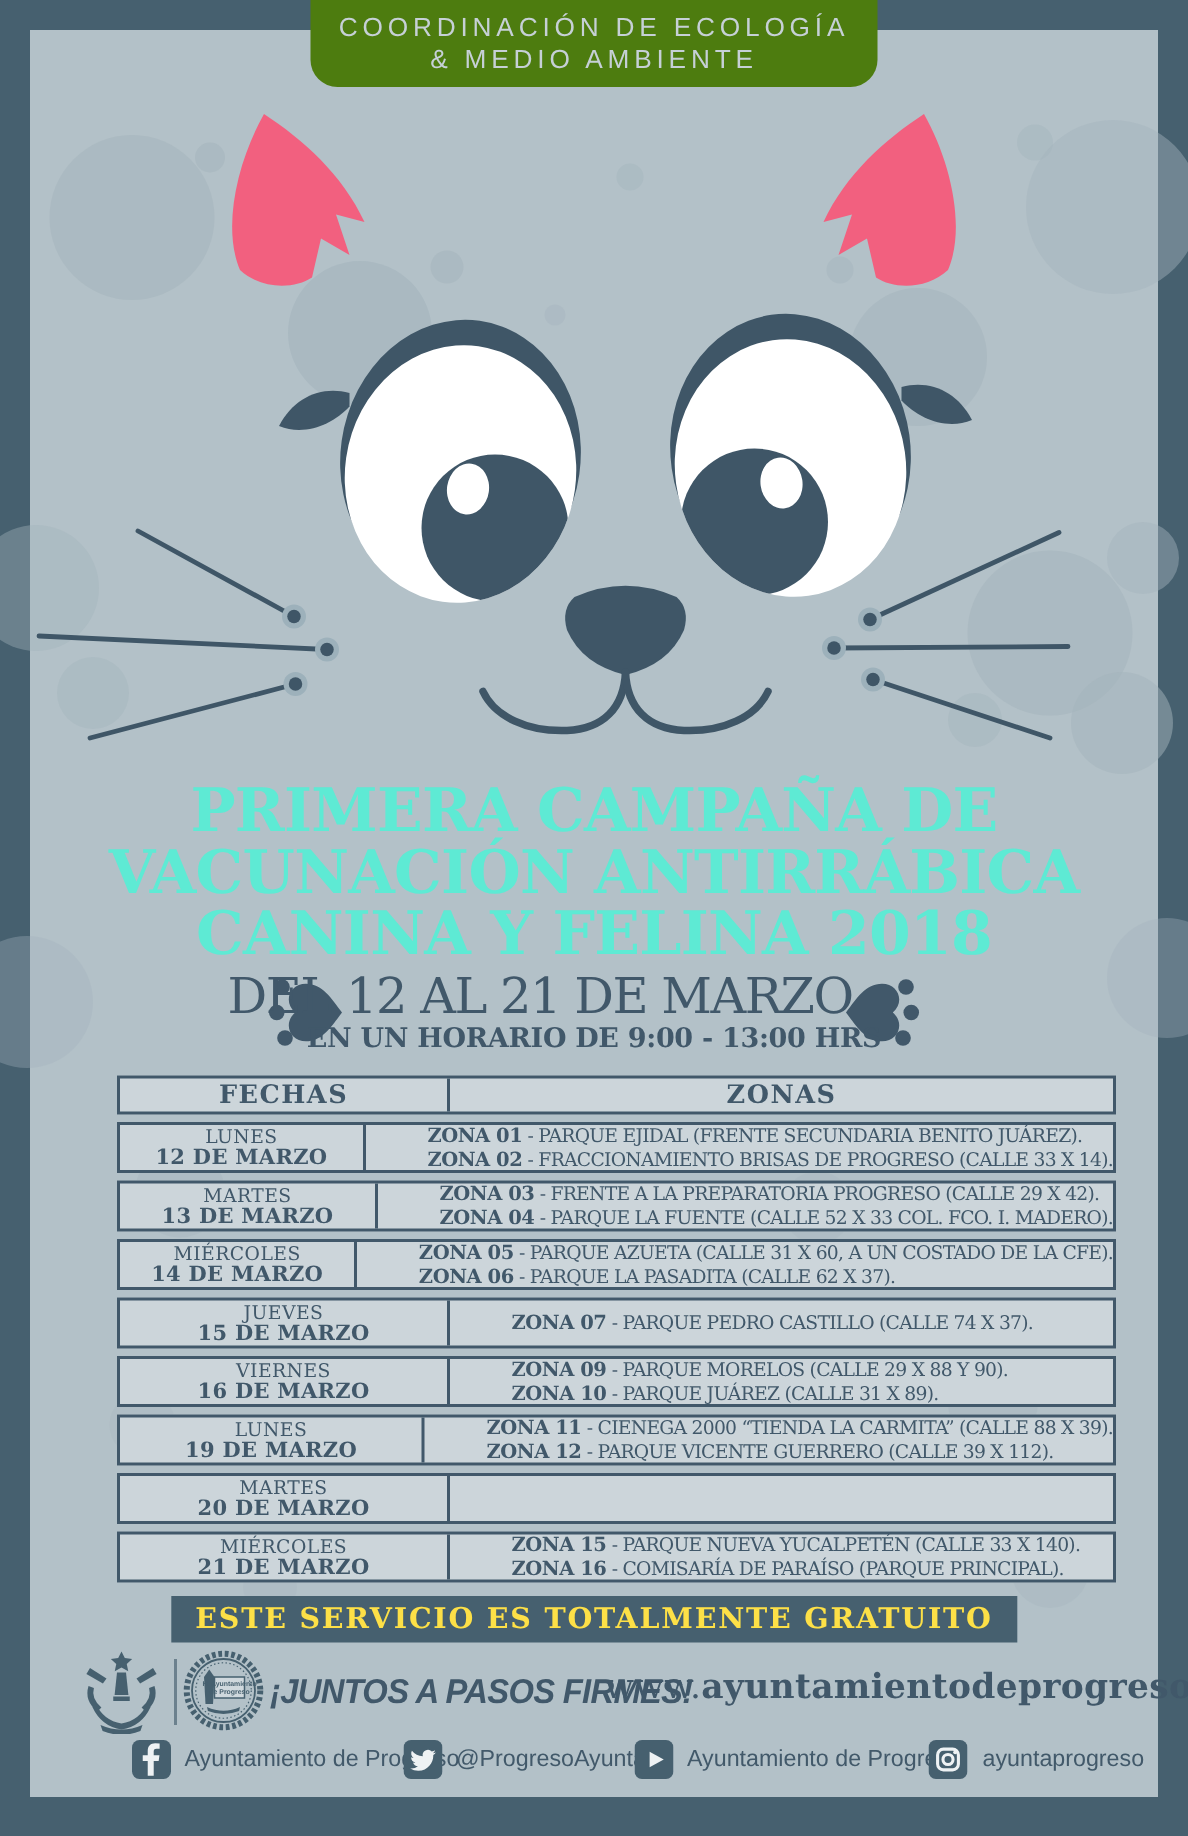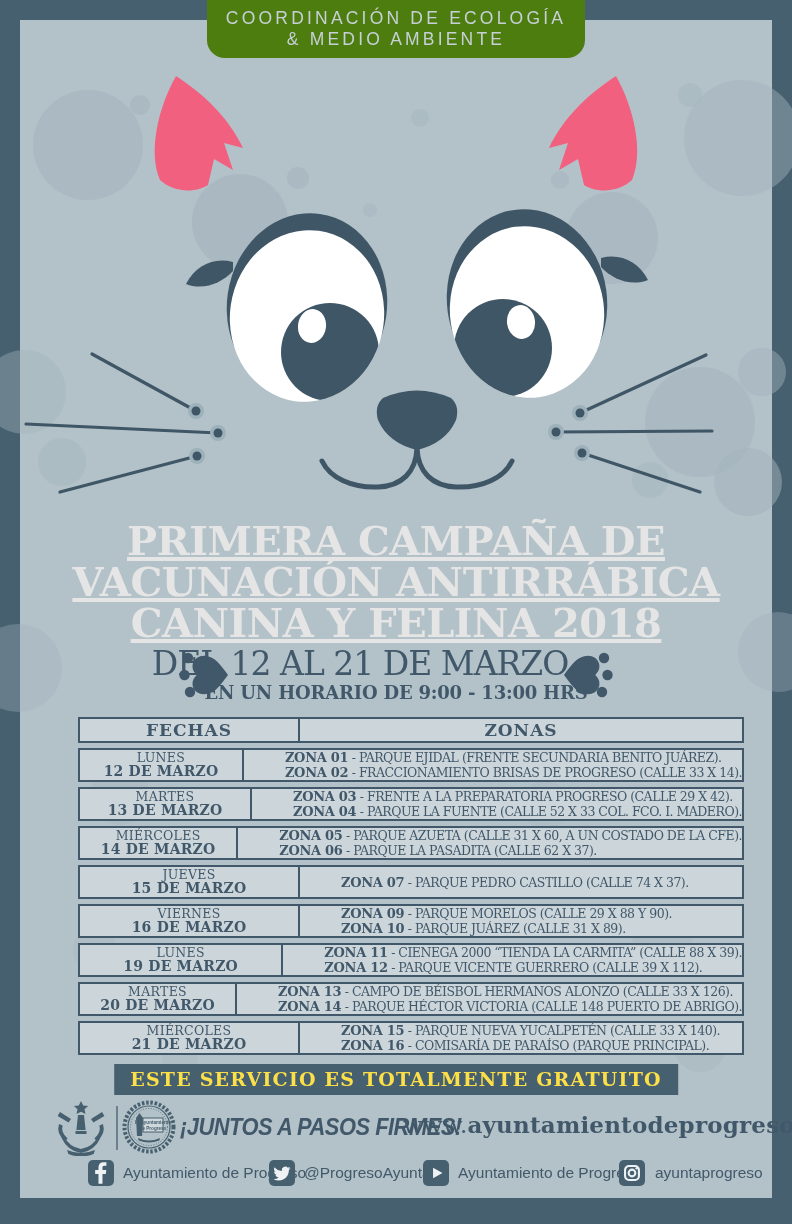--- a/index.html
+++ b/index.html
@@ -7,32 +7,32 @@
           font-family:"DejaVu Serif",serif;-webkit-font-smoothing:antialiased;}
   .canvas{position:absolute;left:20px;top:20px;right:20px;bottom:26px;background:#b3c1c8;}
   svg.illu{position:absolute;left:0;top:0;}
 
   .header-tab{position:absolute;left:207px;top:0;width:378px;height:58px;background:#4d7c0f;
       border-radius:0 0 18px 18px;display:flex;flex-direction:column;justify-content:center;
       align-items:center;color:#c6d0d6;font-family:"Liberation Sans",sans-serif;
       font-size:17.5px;line-height:21px;letter-spacing:3.2px;font-weight:400;}
 
   .title-block{position:absolute;left:0;top:520px;width:792px;text-align:center;
-      color:#e5e5e5;font-weight:bold;font-size:40px;line-height:41px;letter-spacing:-0.5px;text-decoration:underline;}
+      color:#5eead4;font-weight:bold;font-size:40px;line-height:41px;letter-spacing:-0.5px;}
   .date-range{position:absolute;left:0;top:646px;width:720px;text-align:center;color:#41586a;
       font-size:33px;line-height:36px;letter-spacing:-1px;}
   .date-schedule{position:absolute;left:0;top:682px;width:792px;text-align:center;color:#41586a;
       font-size:18px;font-weight:bold;letter-spacing:-0.2px;}
 
   .table{position:absolute;left:62px;top:717px;width:666px;display:flex;flex-direction:column;gap:5px;padding-left:16px;}
   .t-head,.t-row{display:flex;background:#ccd5da;border:2px solid #41586a;box-sizing:border-box;color:#41586a;}
   .t-head{height:26px;}
   .t-row{height:34px;}
   .c1{width:220px;border-right:2px solid #41586a;display:flex;flex-direction:column;
-      align-items:center;justify-content:center;box-sizing:border-box;}
+      align-items:center;justify-content:flex-end;box-sizing:border-box;}
   .c2{flex:1;display:flex;flex-direction:column;justify-content:center;padding-left:9px;box-sizing:border-box;}
   .t-head .c1,.t-head .c2{flex-direction:row;align-items:center;justify-content:center;
       font-weight:bold;font-size:17px;letter-spacing:1px;padding-left:0;}
   .day{font-size:12.5px;line-height:13.5px;letter-spacing:0.3px;}
   .ddate{font-size:14px;font-weight:bold;line-height:15.5px;letter-spacing:0.2px;}
   .zline{font-size:12.5px;line-height:15px;letter-spacing:-0.5px;white-space:nowrap;}
   .zline b{font-size:13px;letter-spacing:-0.3px;margin-left:32px;}
 
   .free-banner{position:absolute;top:1064px;left:50%;transform:translateX(-50%);
       background:#46606f;color:#fde047;font-weight:bold;font-size:19px;letter-spacing:1.2px;
@@ -247,24 +247,20 @@
         <div class="zline"><b>ZONA 11</b> <span>- CIENEGA 2000 “TIENDA LA CARMITA” (CALLE 88 X 39).</span></div>
         <div class="zline"><b>ZONA 12</b> <span>- PARQUE VICENTE GUERRERO (CALLE 39 X 112).</span></div>
       </div>
     </div>
 
     <div class="t-row">
       <div class="c1">
           <div class="day">MARTES</div>
           <div class="ddate">20 DE MARZO</div>
         </div>
-      <div class="c2">
-        <div class="zline"><b>ZONA 13</b> <span>- CAMPO DE BÉISBOL HERMANOS ALONZO (CALLE 33 X 126).</span></div>
-        <div class="zline"><b>ZONA 14</b> <span>- PARQUE HÉCTOR VICTORIA (CALLE 148 PUERTO DE ABRIGO).</span></div>
-      </div>
     </div>
 
     <div class="t-row">
       <div class="c1">
           <div class="day">MIÉRCOLES</div>
           <div class="ddate">21 DE MARZO</div>
         </div>
       <div class="c2">
         <div class="zline"><b>ZONA 15</b> <span>- PARQUE NUEVA YUCALPETÉN (CALLE 33 X 140).</span></div>
         <div class="zline"><b>ZONA 16</b> <span>- COMISARÍA DE PARAÍSO (PARQUE PRINCIPAL).</span></div>

